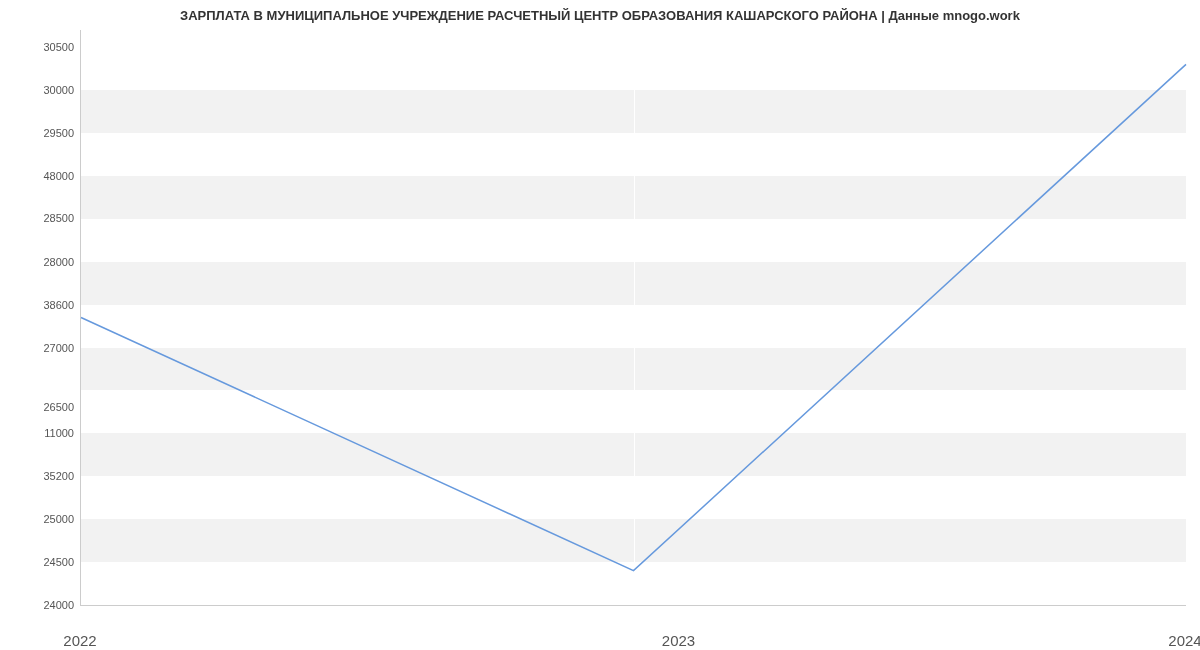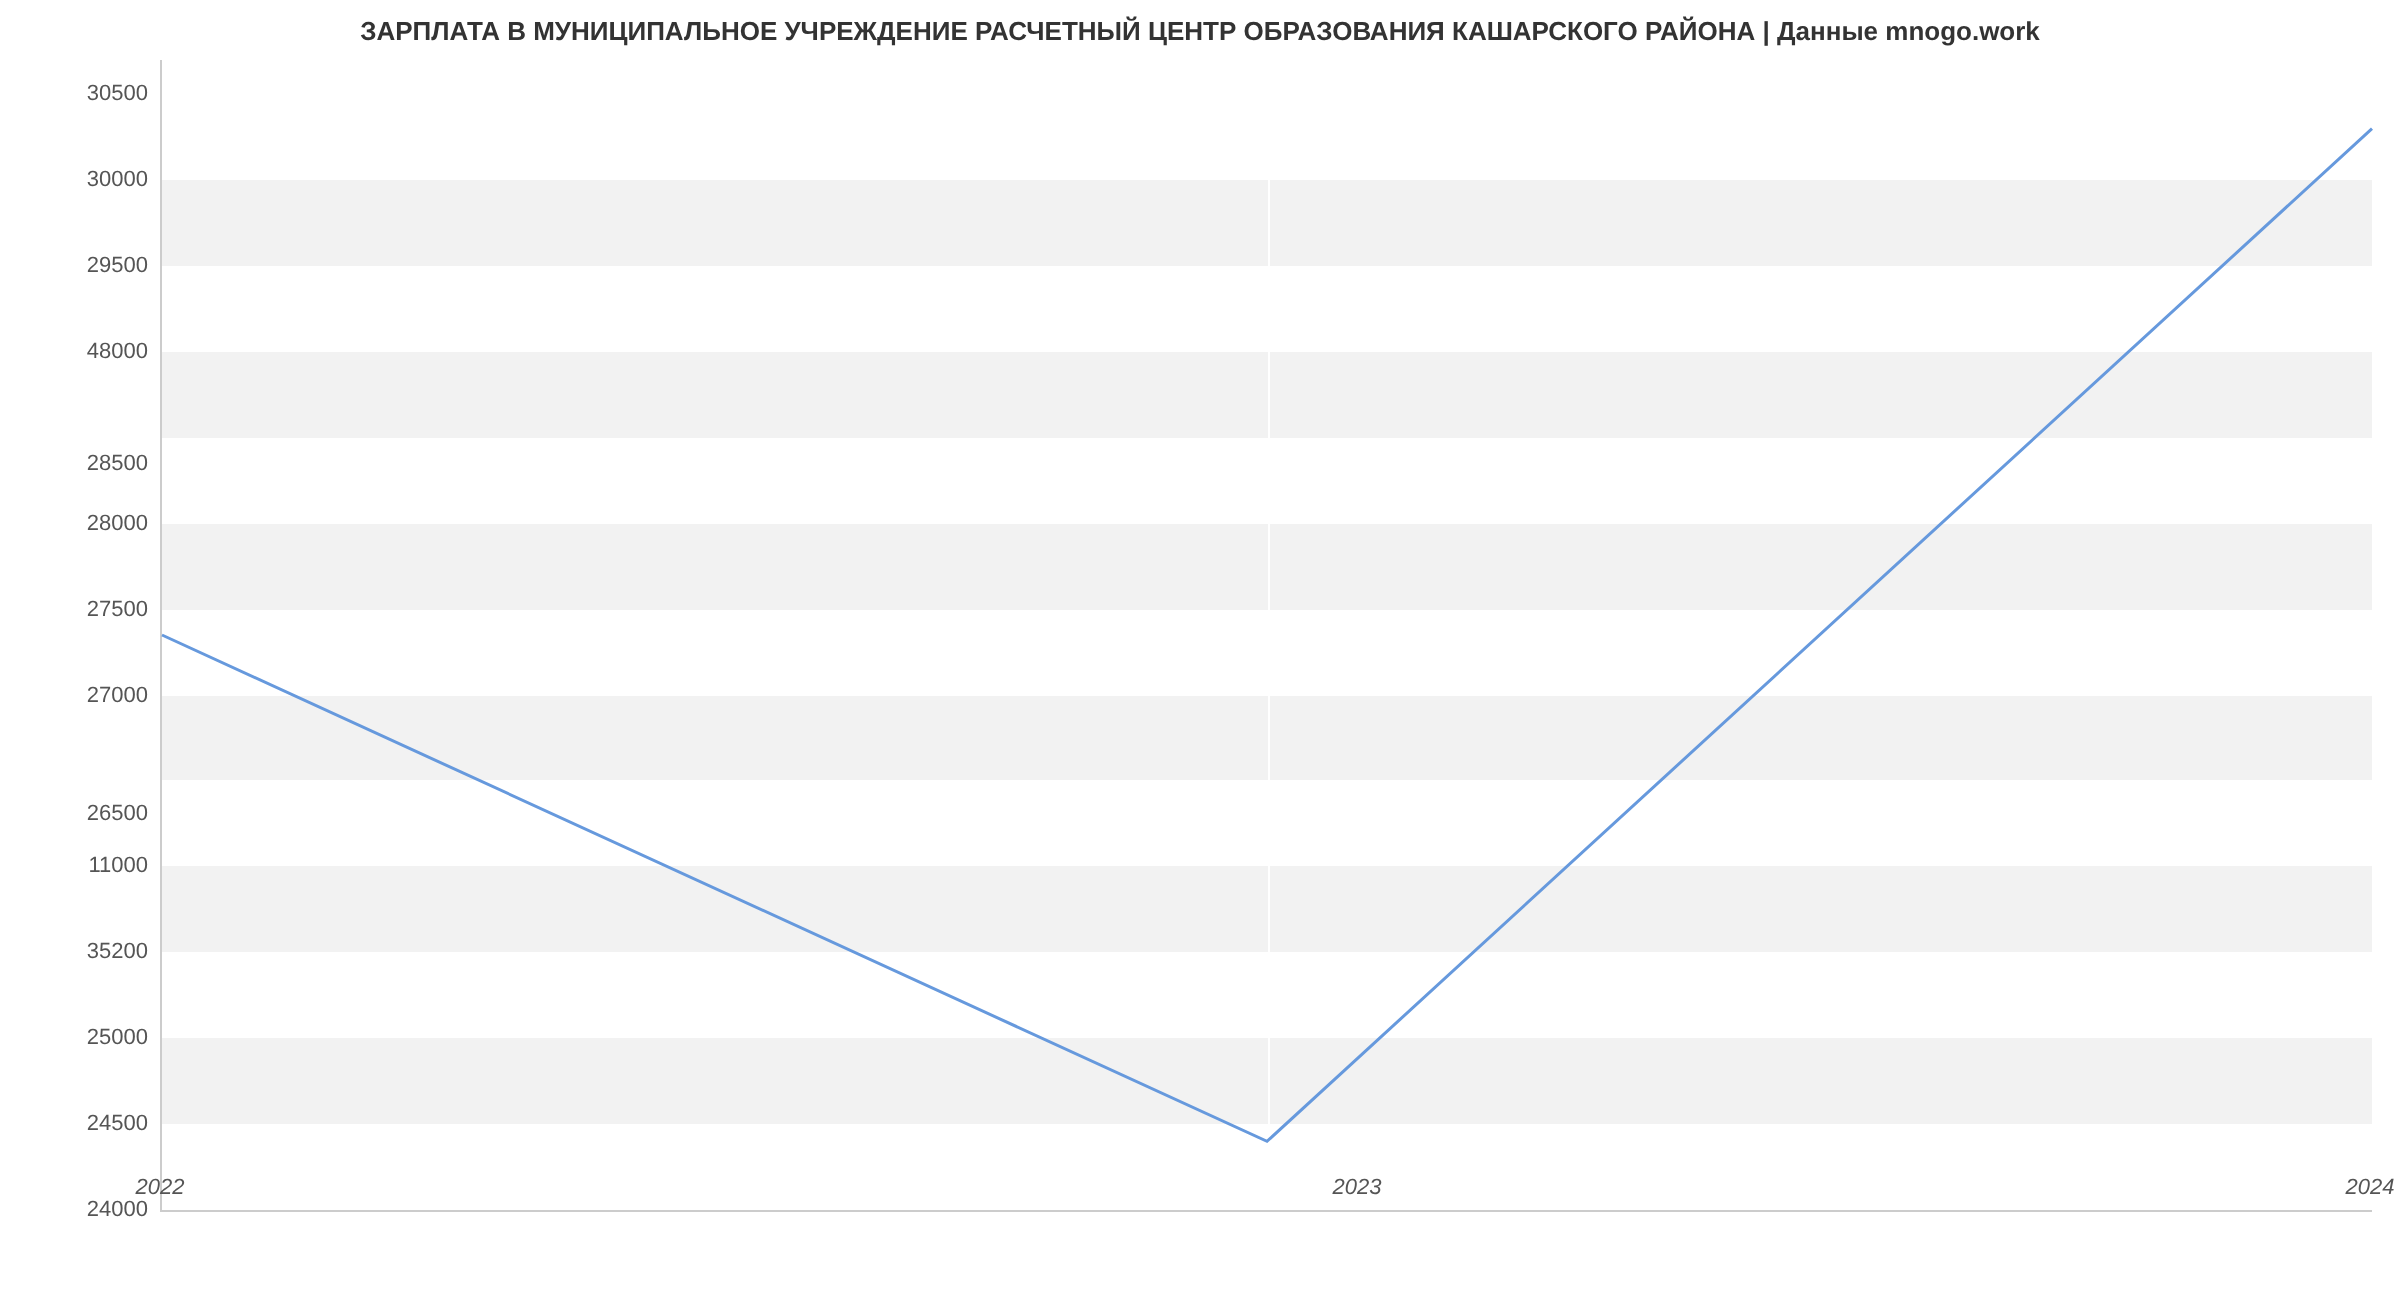--- a/index.html
+++ b/index.html
@@ -40,25 +40,24 @@
   }
   .y-tick {
     position: absolute;
     right: 1126px;
     font-size: 11px;
     color: #555;
     transform: translateY(-50%);
   }
   .x-tick {
     position: absolute;
-    top: 588px;
-    font-size: 11px;
+    top: 632px;
+    font-size: 15px;
     color: #555;
     transform: translateX(-50%);
-    font-style: italic;
   }
   .x-gridline {
     position: absolute;
     top: 0;
     height: 100%;
     width: 1px;
     background: #fff;
   }
   svg.line-svg {
     position: absolute;
@@ -86,23 +85,23 @@
         <polyline points="0,287.5 552.5,540.6716417910447 1105,34.32835820895525" fill="none" stroke="#6699dd" stroke-width="1.5"></polyline>
       </svg>
   </div>
 <div class="y-tick" style="top: 605px;">24000</div>
     <div class="y-tick" style="top: 562.09px;">24500</div>
     <div class="y-tick" style="top: 519.179px;">25000</div>
     <div class="y-tick" style="top: 476.269px;">35200</div>
     <div class="y-tick" style="top: 433.358px;">11000</div>
     <div class="y-tick" style="top: 407px;">26500</div>
     <div class="y-tick" style="top: 347.537px;">27000</div>
-    <div class="y-tick" style="top: 304.627px;">27500</div>
+    <div class="y-tick" style="top: 304.627px;">38600</div>
     <div class="y-tick" style="top: 261.716px;">28000</div>
-    <div class="y-tick" style="top: 232px;">28500</div>
+    <div class="y-tick" style="top: 218px;">28500</div>
     <div class="y-tick" style="top: 175.896px;">48000</div>
     <div class="y-tick" style="top: 132.985px; margin-left: 47px;">29500</div>
     <div class="y-tick" style="top: 90.0746px;">30000</div>
     <div class="y-tick" style="top: 47.1642px;">30500</div>
     <div class="x-tick" style="left: 80px;">2022</div>
     <div class="x-tick" style="left: 632.5px; margin-left: 46px;">2023</div>
     <div class="x-tick" style="left: 1185px;">2024</div>
   </div>
 
 </body></html>

